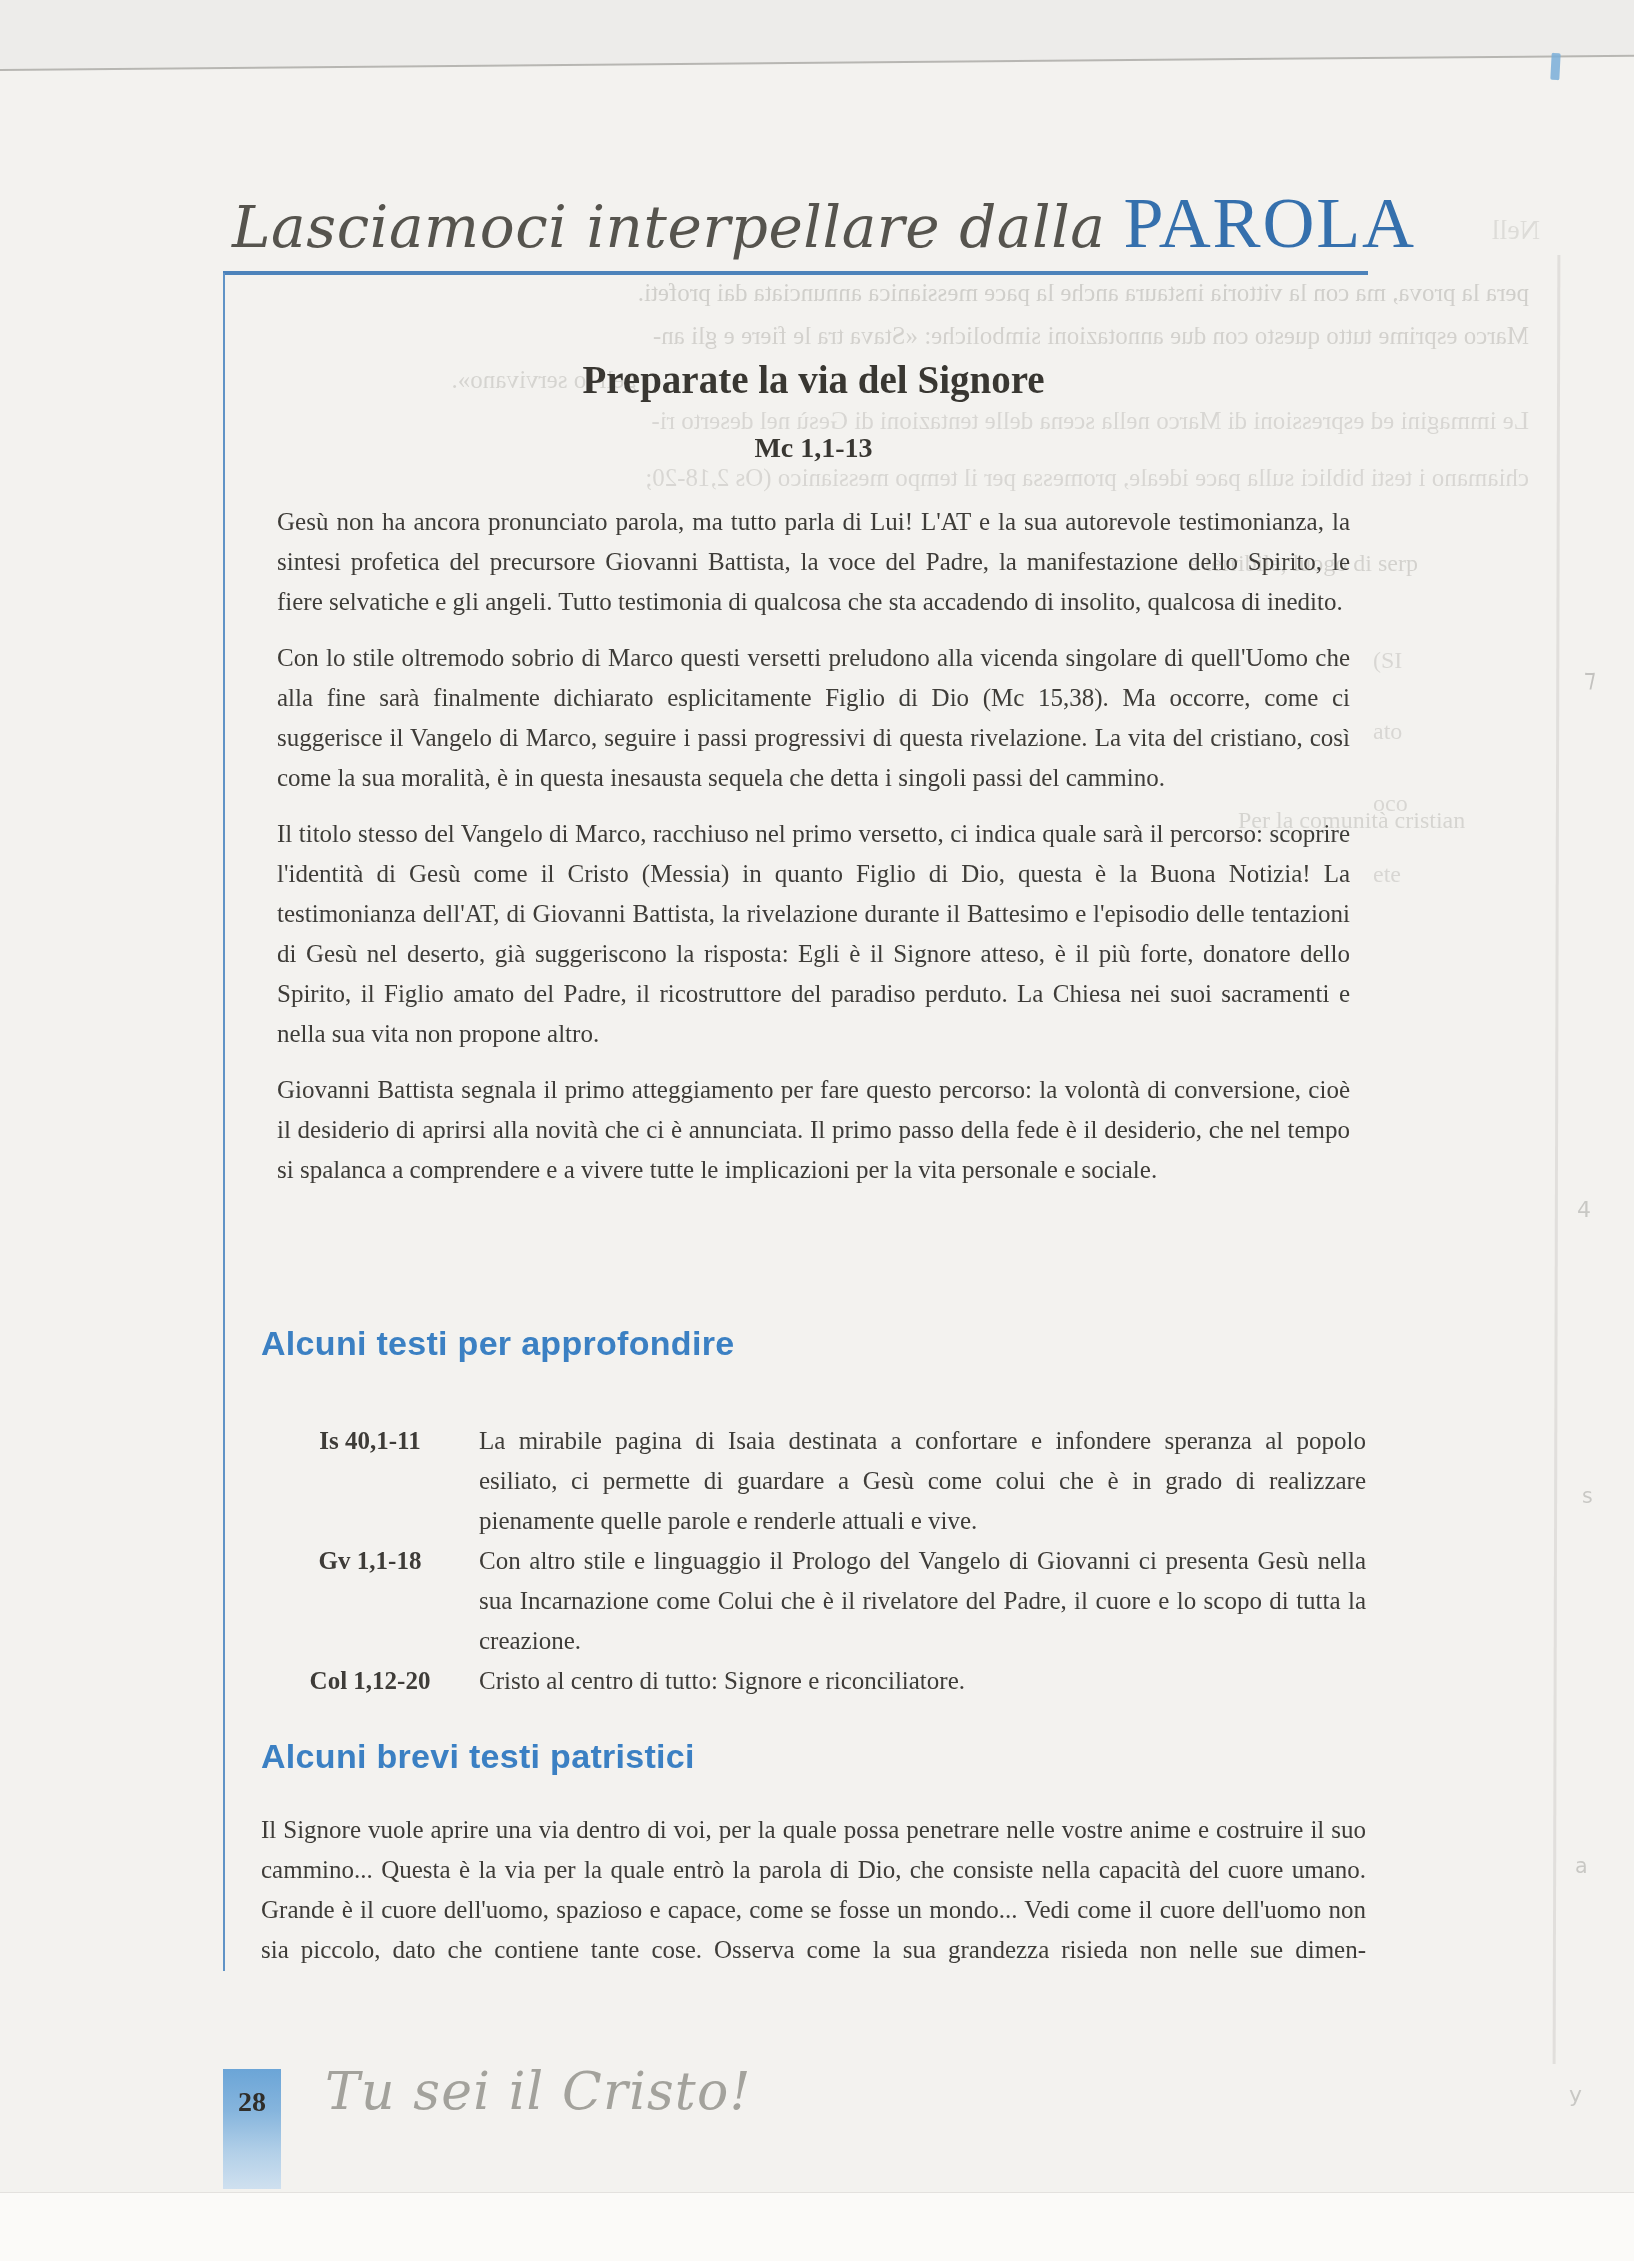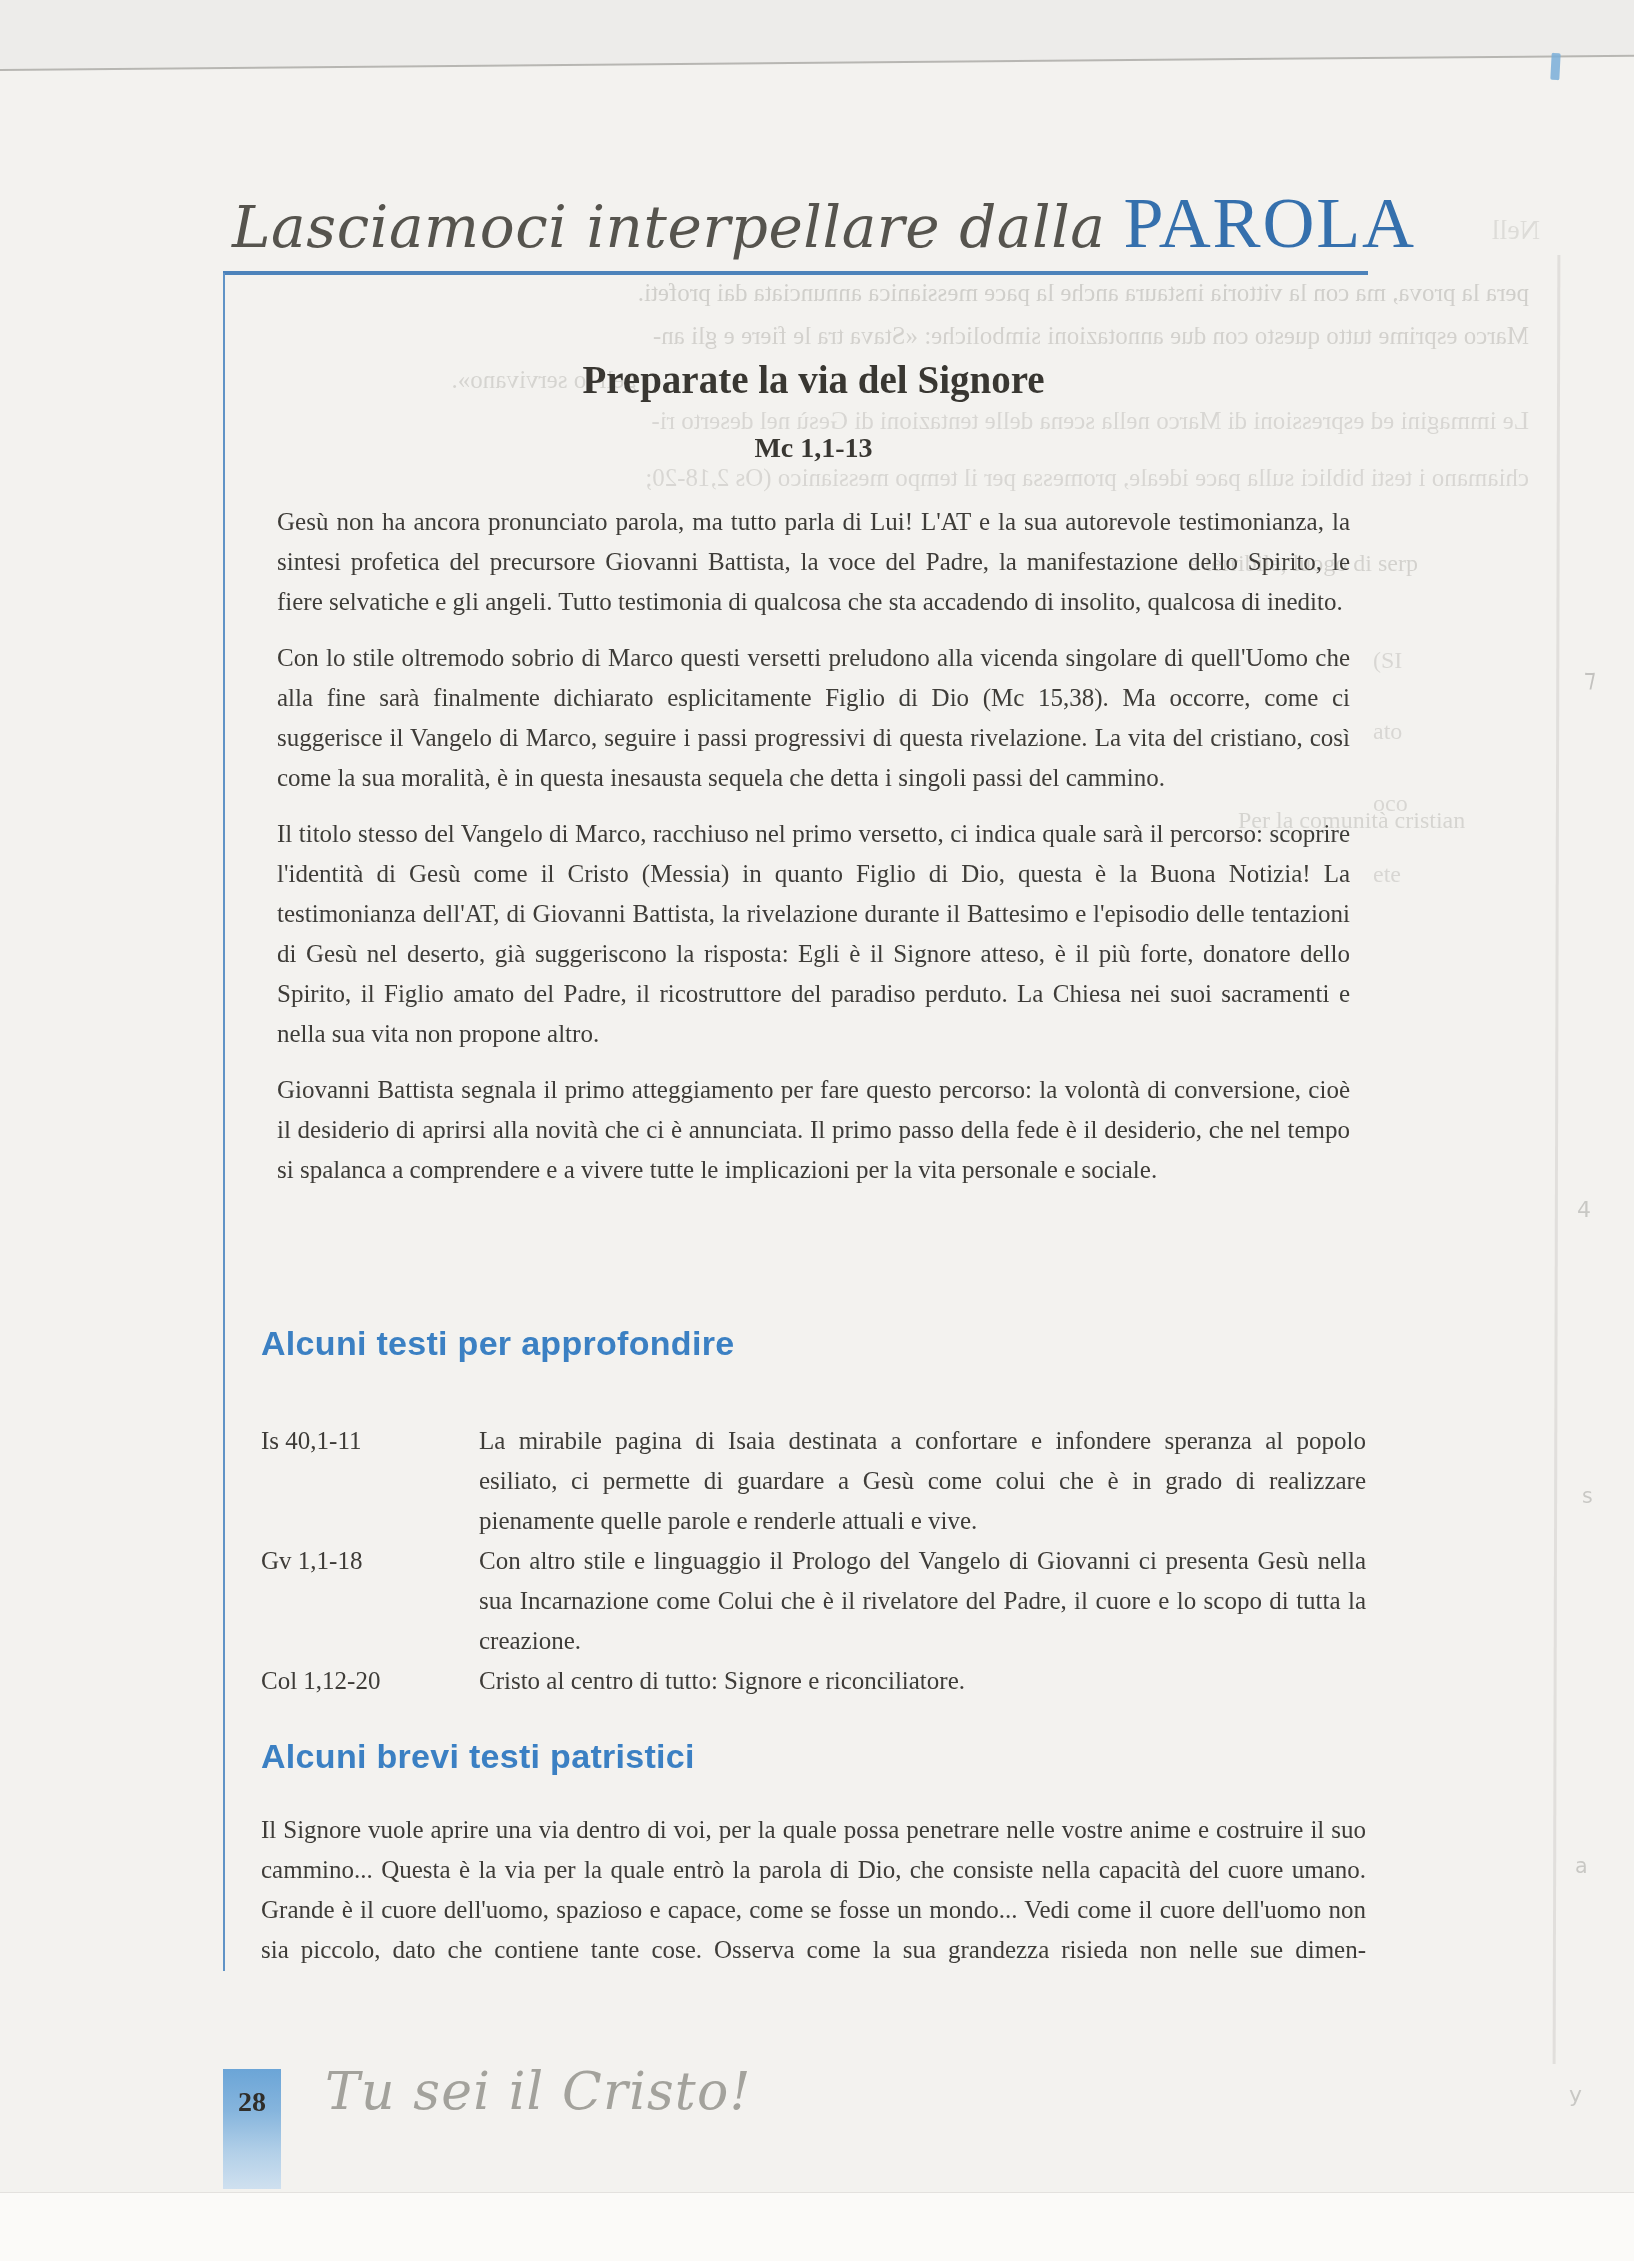--- a/index.html
+++ b/index.html
@@ -43,21 +43,21 @@
   .body-block p{margin:16px;}
 
   .h-blue{position:absolute; left:261px; font-family:"Liberation Sans", sans-serif;
     font-weight:bold; font-size:34px; color:#3b80c3; letter-spacing:0.3px; line-height:1;}
   .h-blue.first{top:1326px;}
   .h-blue.second{top:1739px;}
 
   .list-block{position:absolute; left:261px; top:1421px; width:1105px;
     font-size:25px; line-height:40px;}
   .list-row{display:grid; grid-template-columns:218px 1fr;}
-  .list-ref{font-weight:normal;}
+  .list-ref{font-weight:bold;text-align:center;}
   .list-text{text-align:justify;}
 
   .patristic{position:absolute; left:261px; top:1810px; width:1105px;
     font-size:25px; line-height:40px; text-align:justify; text-align-last:justify;}
 
   
   .footer-box{position:absolute; left:223px; top:2069px; width:58px; height:120px;
     background:linear-gradient(180deg,#6ba5d7 0%,#86b5dd 35%,#b3d0e8 70%,#cfe0ef 100%);}
   .footer-num{position:absolute; left:223px; top:2086px; width:58px; text-align:center;
     font-size:28px; font-weight:bold; color:#302e2a;}

